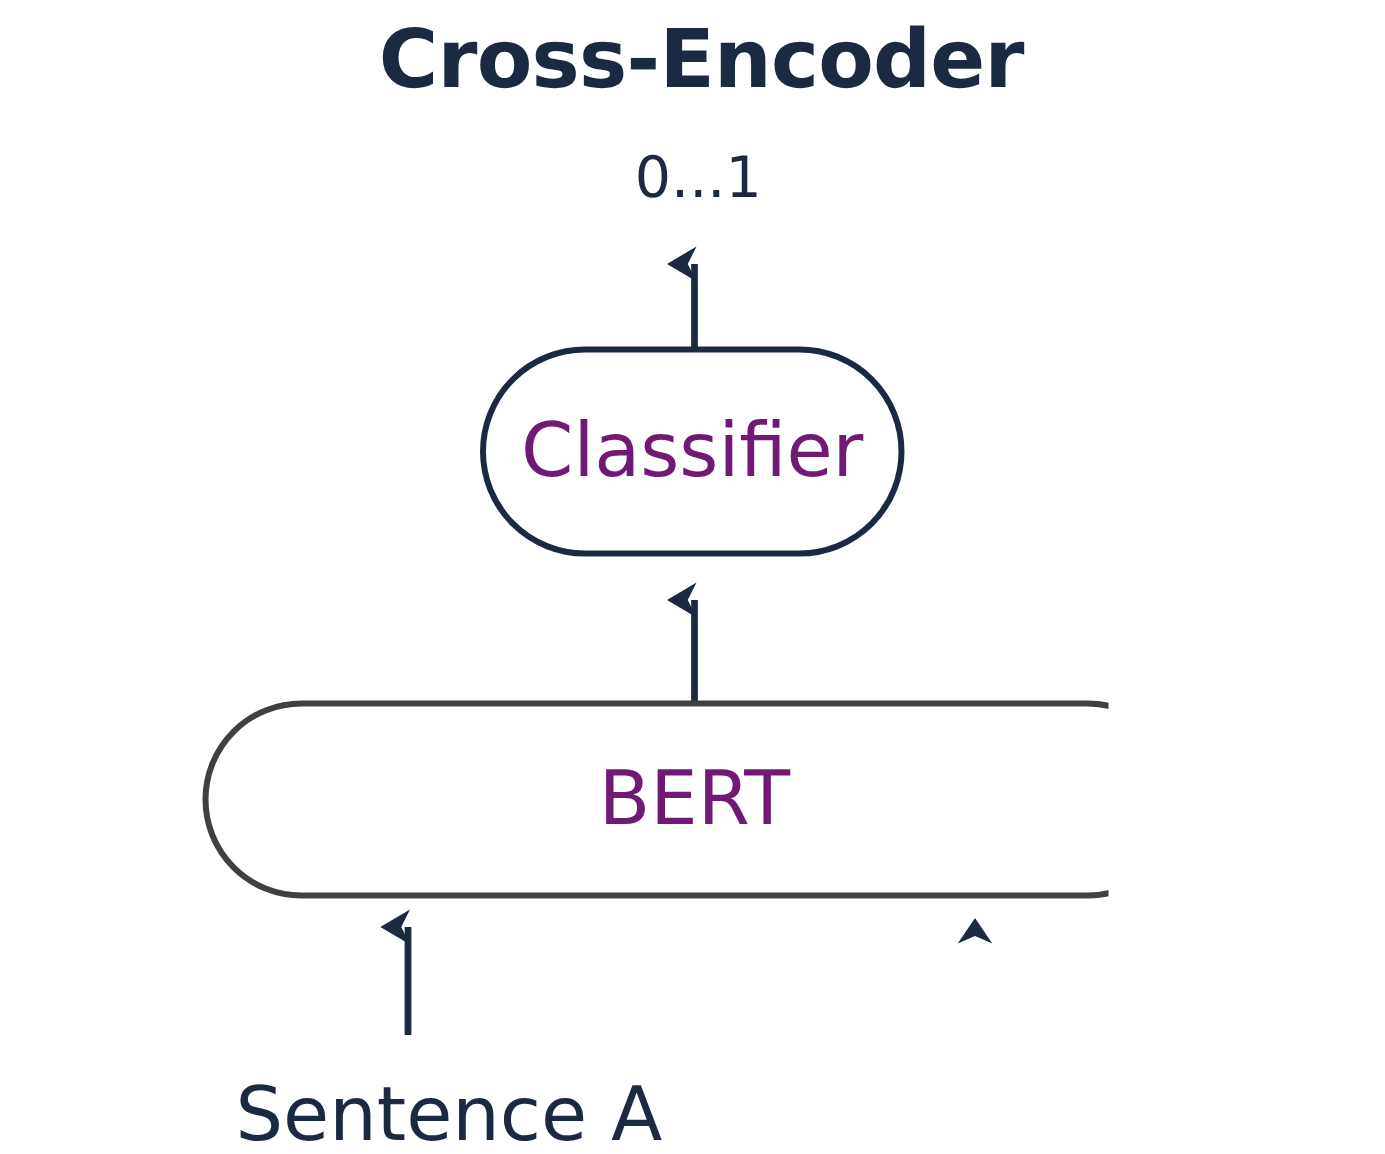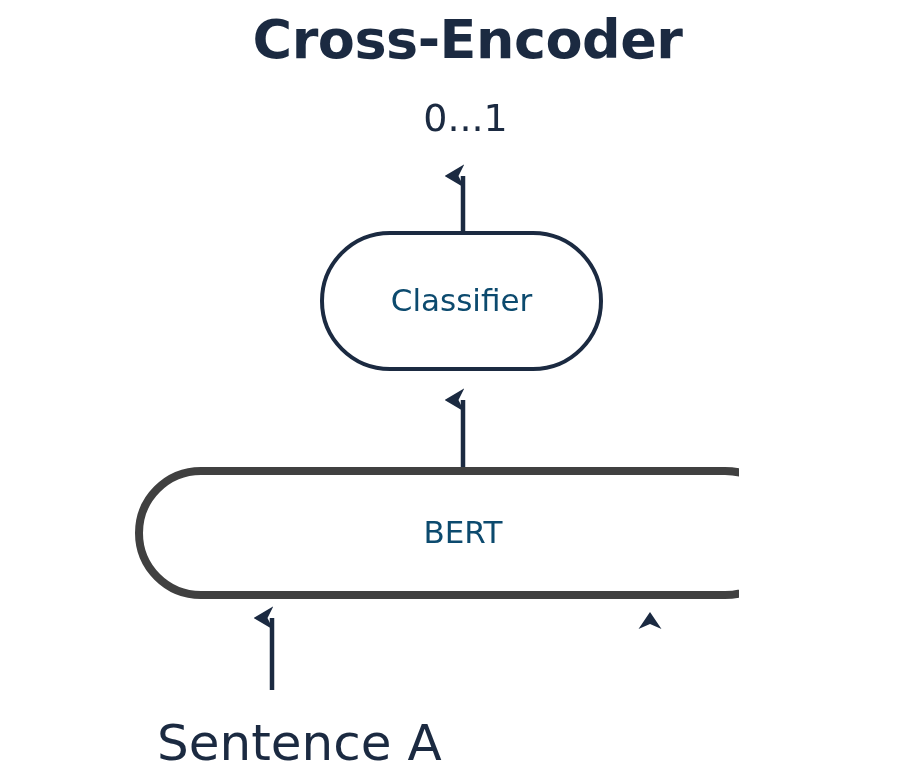--- a/index.html
+++ b/index.html
@@ -66,42 +66,42 @@
   
   .pill {
     position: absolute;
     box-sizing: border-box;
     background: #ffffff;
     display: flex;
     align-items: center;
     justify-content: center;
   }
   .pill-text {
-    font-size: 31px;
-    color: #0c4a6e;
+    font-size: 50px;
+    color: #701a75;
     line-height: 1;
     white-space: nowrap;
     position: relative;
     top: -1px;
   }
 
   #classifier-box {
     left: 320px;
     top: 231px;
     width: 283px;
     height: 140px;
     border: 4px solid #1b2a41;
     border-radius: 70px;
   }
   #bert-box {
     left: 135px;
     top: 467px;
     width: 656px;
     height: 132px;
-    border: 8px solid #404040;
+    border: 4px solid #404040;
     border-radius: 66px;
   }
 
   
   #arrow-layer {
     position: absolute;
     left: 0;
     top: 0;
     width: 923px;
     height: 769px;

